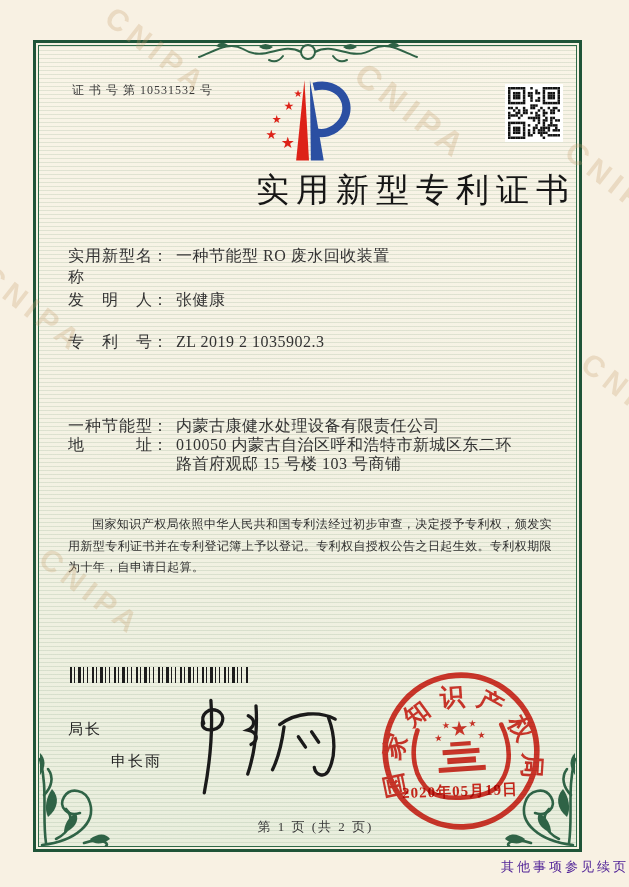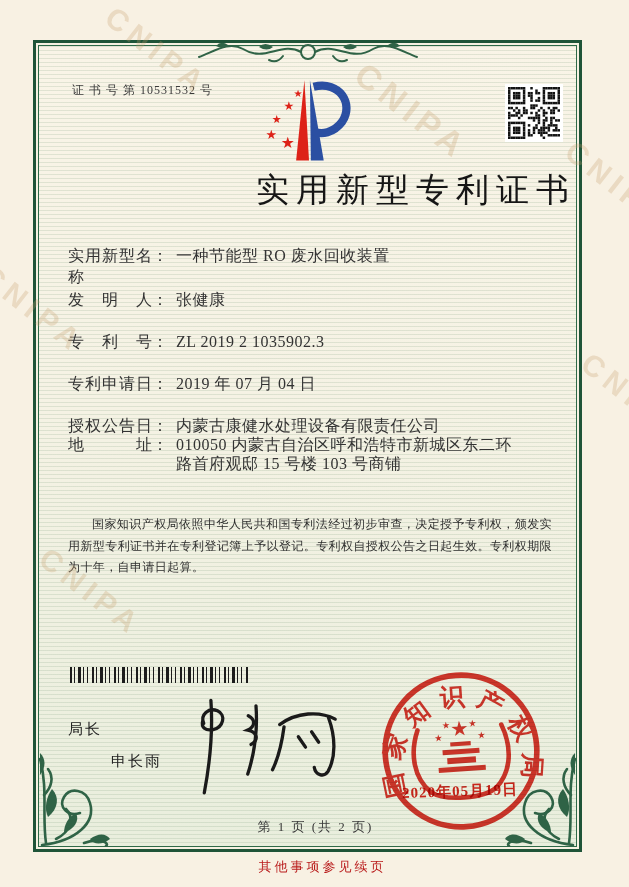--- a/index.html
+++ b/index.html
@@ -78,21 +78,21 @@
   .signer-name{position:absolute;left:29px;top:706px;font-size:15px;letter-spacing:2px;
     font-family:"Liberation Sans","DejaVu Sans",sans-serif;color:#222;margin-left:43px;}
   .signature{position:absolute;left:140px;top:642px;}
   .seal{position:absolute;left:339px;top:622px;width:166px;height:166px;mix-blend-mode:multiply;}
   .seal-date{
     position:absolute;left:336px;top:736px;width:170px;text-align:center;
     color:#d8281e;font-size:15px;letter-spacing:1px;transform:rotate(-2deg);
     mix-blend-mode:multiply;font-weight:bold;
   }
   .page-footer{position:absolute;left:16px;right:0;top:772px;text-align:center;font-size:13px;color:#3a3a3a;letter-spacing:2px;}
-  .continuation{position:absolute;left:0;right:0;top:858px;text-align:center;font-size:13px;color:#b91c1c;letter-spacing:3px;z-index:2;margin-left:16px;}
+  .continuation{position:absolute;left:0;right:0;top:858px;text-align:right;font-size:13px;color:#4c1d95;letter-spacing:3px;z-index:2;margin-left:16px;}
 </style>
 </head>
 <body>
 
 <div class="wm">CNIPA</div>
 <div class="wm">CNIPA</div>
 <div class="wm">CNIPA</div>
 <div class="wm">CNIPA</div>
 <div class="wm">CNIPA</div>
 <div class="wm">CNIPA</div>
@@ -379,25 +379,22 @@
 
     <div class="row row-0">
       <span class="lbl">实用新型名称</span><span class="colon">：</span><span class="val">一种节能型 RO 废水回收装置</span>
     </div>
     <div class="row row-1">
       <span class="lbl">发明人</span><span class="colon">：</span><span class="val">张健康</span>
     </div>
     <div class="row row-2">
       <span class="lbl">专利号</span><span class="colon">：</span><span class="val">ZL 2019 2 1035902.3</span>
     </div>
-    <div class="row row-3">
-      <span class="lbl">专利申请日</span><span class="colon">：</span><span class="val">2019 年 07 月 04 日</span>
-    </div>
     <div class="row row-4">
-      <span class="lbl">授权公告日</span><span class="colon">：</span><span class="val">内蒙古康健水处理设备有限责任公司</span>
+      <span class="lbl">一种节能型</span><span class="colon">：</span><span class="val">内蒙古康健水处理设备有限责任公司</span>
     </div>
     <div class="row row-5">
       <span class="lbl">地址</span><span class="colon">：</span><span class="val">010050 内蒙古自治区呼和浩特市新城区东二环路首府观邸 15 号楼 103 号商铺</span>
     </div>
 
     <div class="paras">
       <p>国家知识产权局依照中华人民共和国专利法经过初步审查，决定授予专利权，颁发实用新型专利证书并在专利登记簿上予以登记。专利权自授权公告之日起生效。专利权期限为十年，自申请日起算。</p>
     </div>
 
     <div class="barcode"></div>

